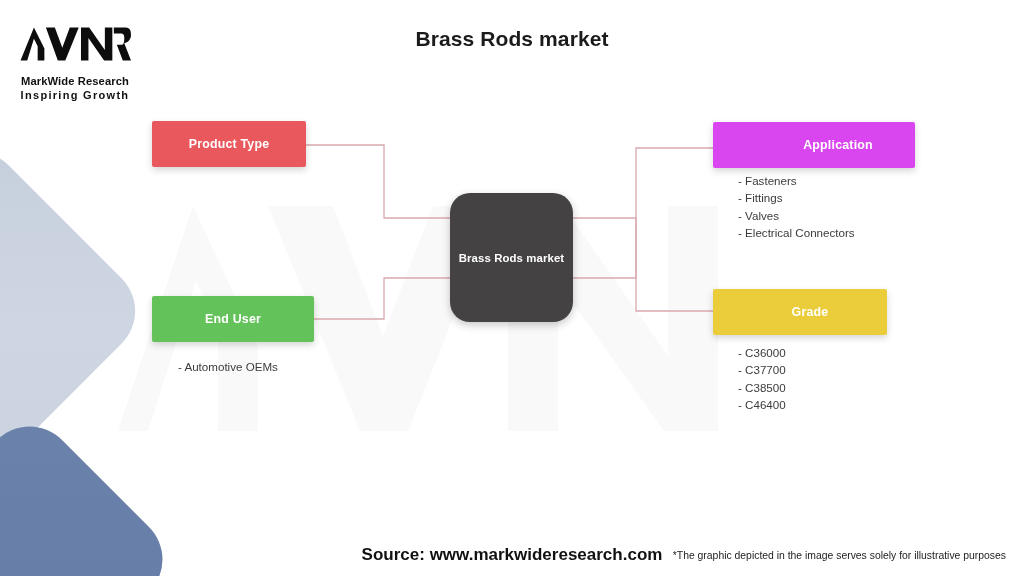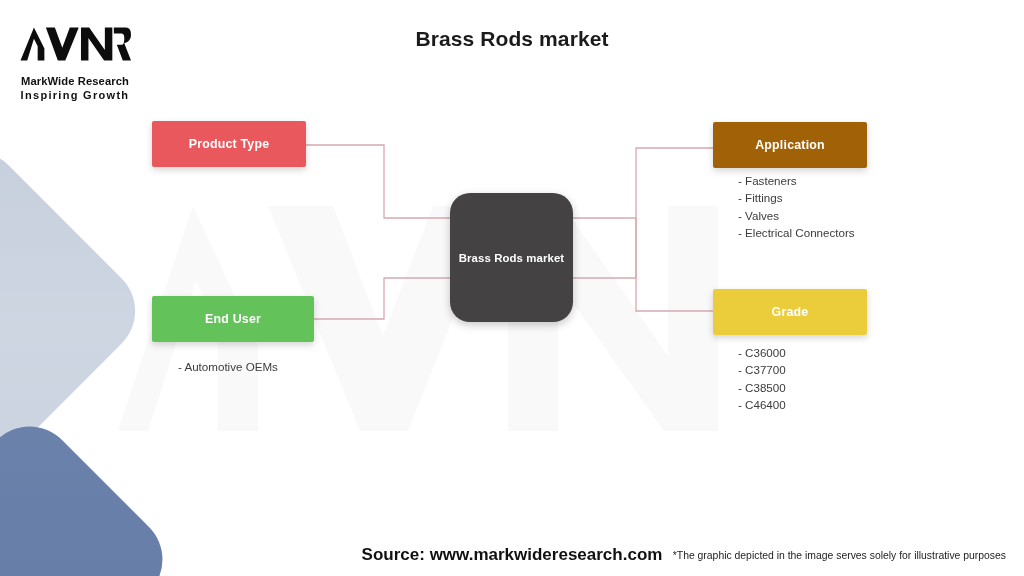--- a/index.html
+++ b/index.html
@@ -113,22 +113,22 @@
     align-items: center;
     justify-content: center;
     color: #ffffff;
     font-size: 12.4px;
     font-weight: bold;
     letter-spacing: .2px;
     box-shadow: 0 3px 7px rgba(0,0,0,.17);
   }
   .node-product  { left: 152px; top: 121px; width: 154px; height: 46px; background: #e9585c; }
   .node-enduser  { left: 152px; top: 296px; width: 162px; height: 46px; background: #63c259; }
-  .node-app      { left: 713px; top: 122px; width: 154px; height: 46px; background: #a16207; }
-  .node-grade    { left: 713px; top: 289px; width: 154px; height: 46px; background: #ebcd3c; }
+  .node-app      { left: 713px; top: 122px; width: 154px; height: 46px; background: #d946ef; padding-left: 48px; }
+  .node-grade    { left: 713px; top: 289px; width: 154px; height: 46px; background: #ebcd3c; padding-left: 20px; }
 
   .node-center {
     position: absolute;
     left: 450px;
     top: 193px;
     width: 123px;
     height: 129px;
     border-radius: 20px;
     background: #454243;
     color: #ffffff;

